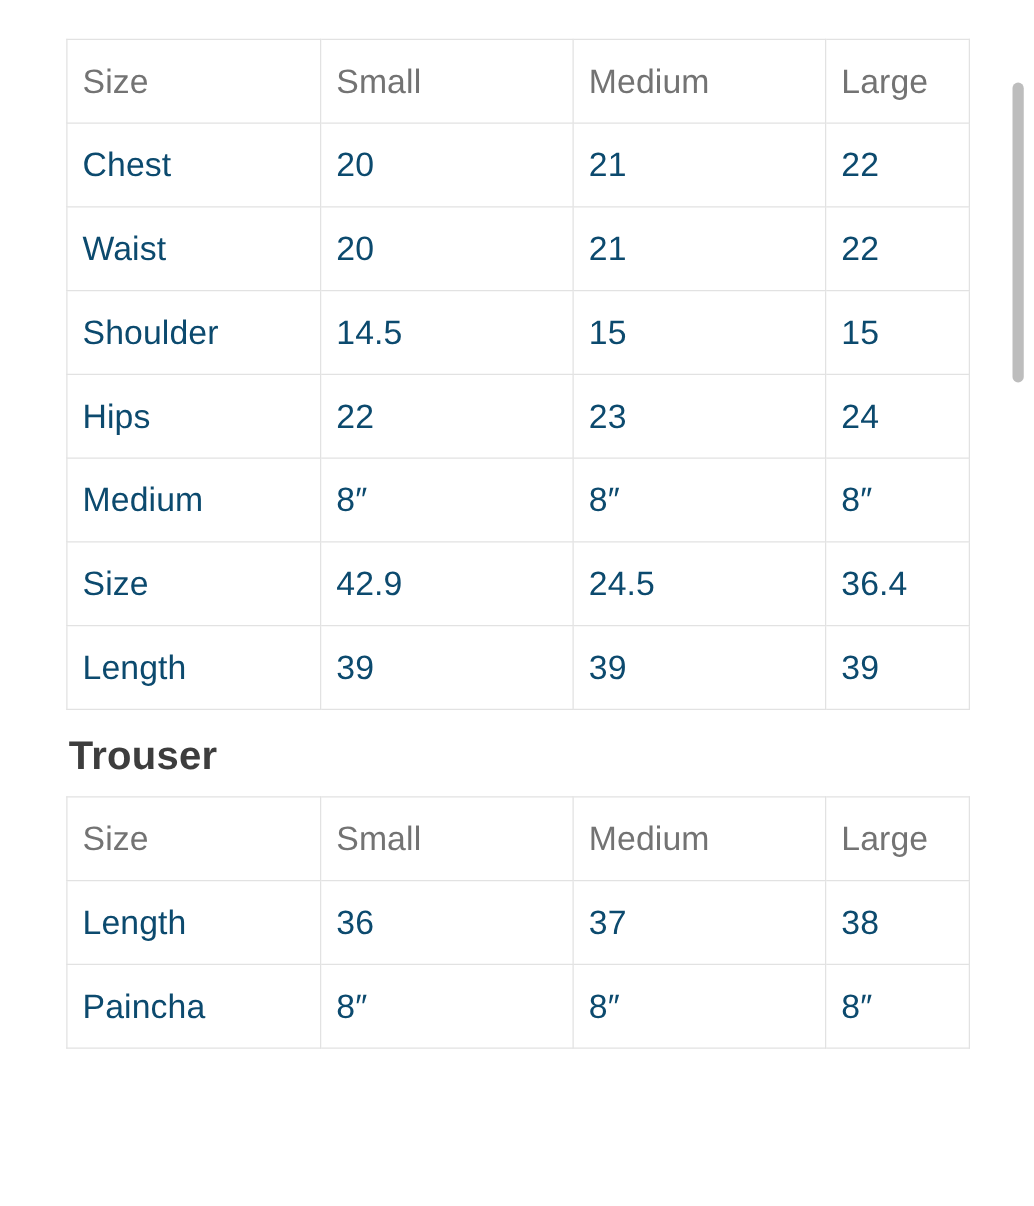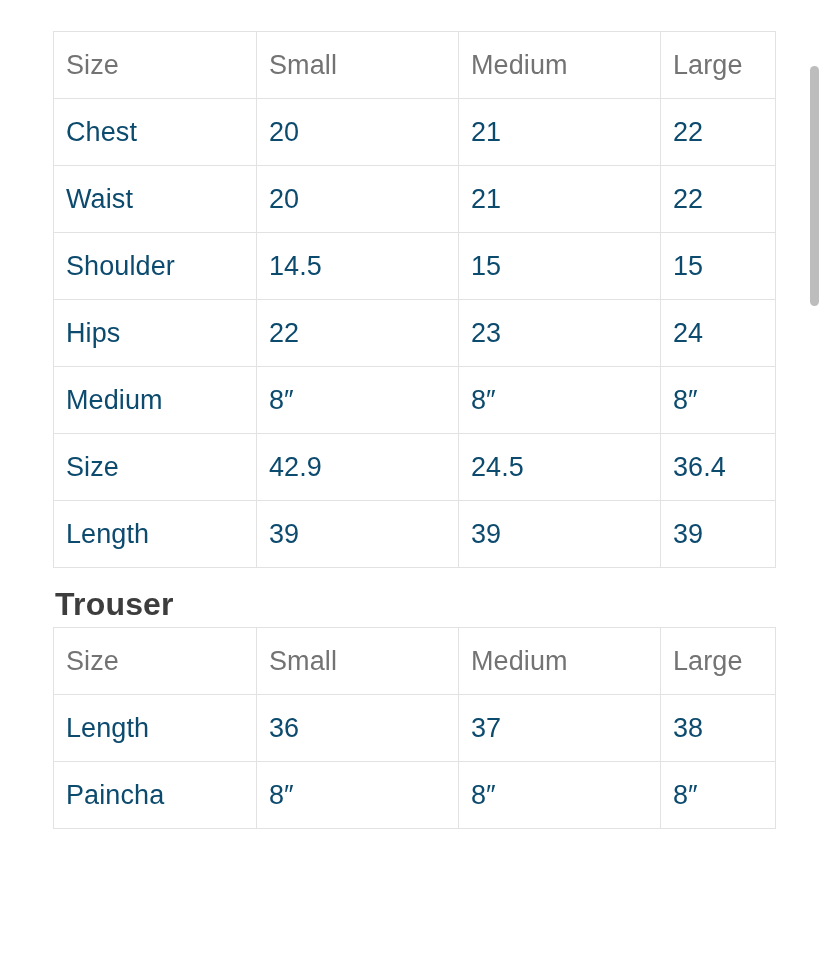--- a/index.html
+++ b/index.html
@@ -57,21 +57,21 @@
   }
   
   table.size-table td:last-child {
     border-right: 1px solid #e2e2e2;
     padding-left: 12px;
   }
   h2.section-title {
     font-size: 32px;
     font-weight: bold;
     color: #3d3d3d;
-    margin: 18px 0 4px 2px;
+    margin: 18px 0 14px 2px;
     letter-spacing: 0.2px;
   }
   .scrollbar-track {
     position: absolute;
     right: 4px;
     top: 0;
     width: 10px;
     height: 965px;
     background: transparent;
   }

